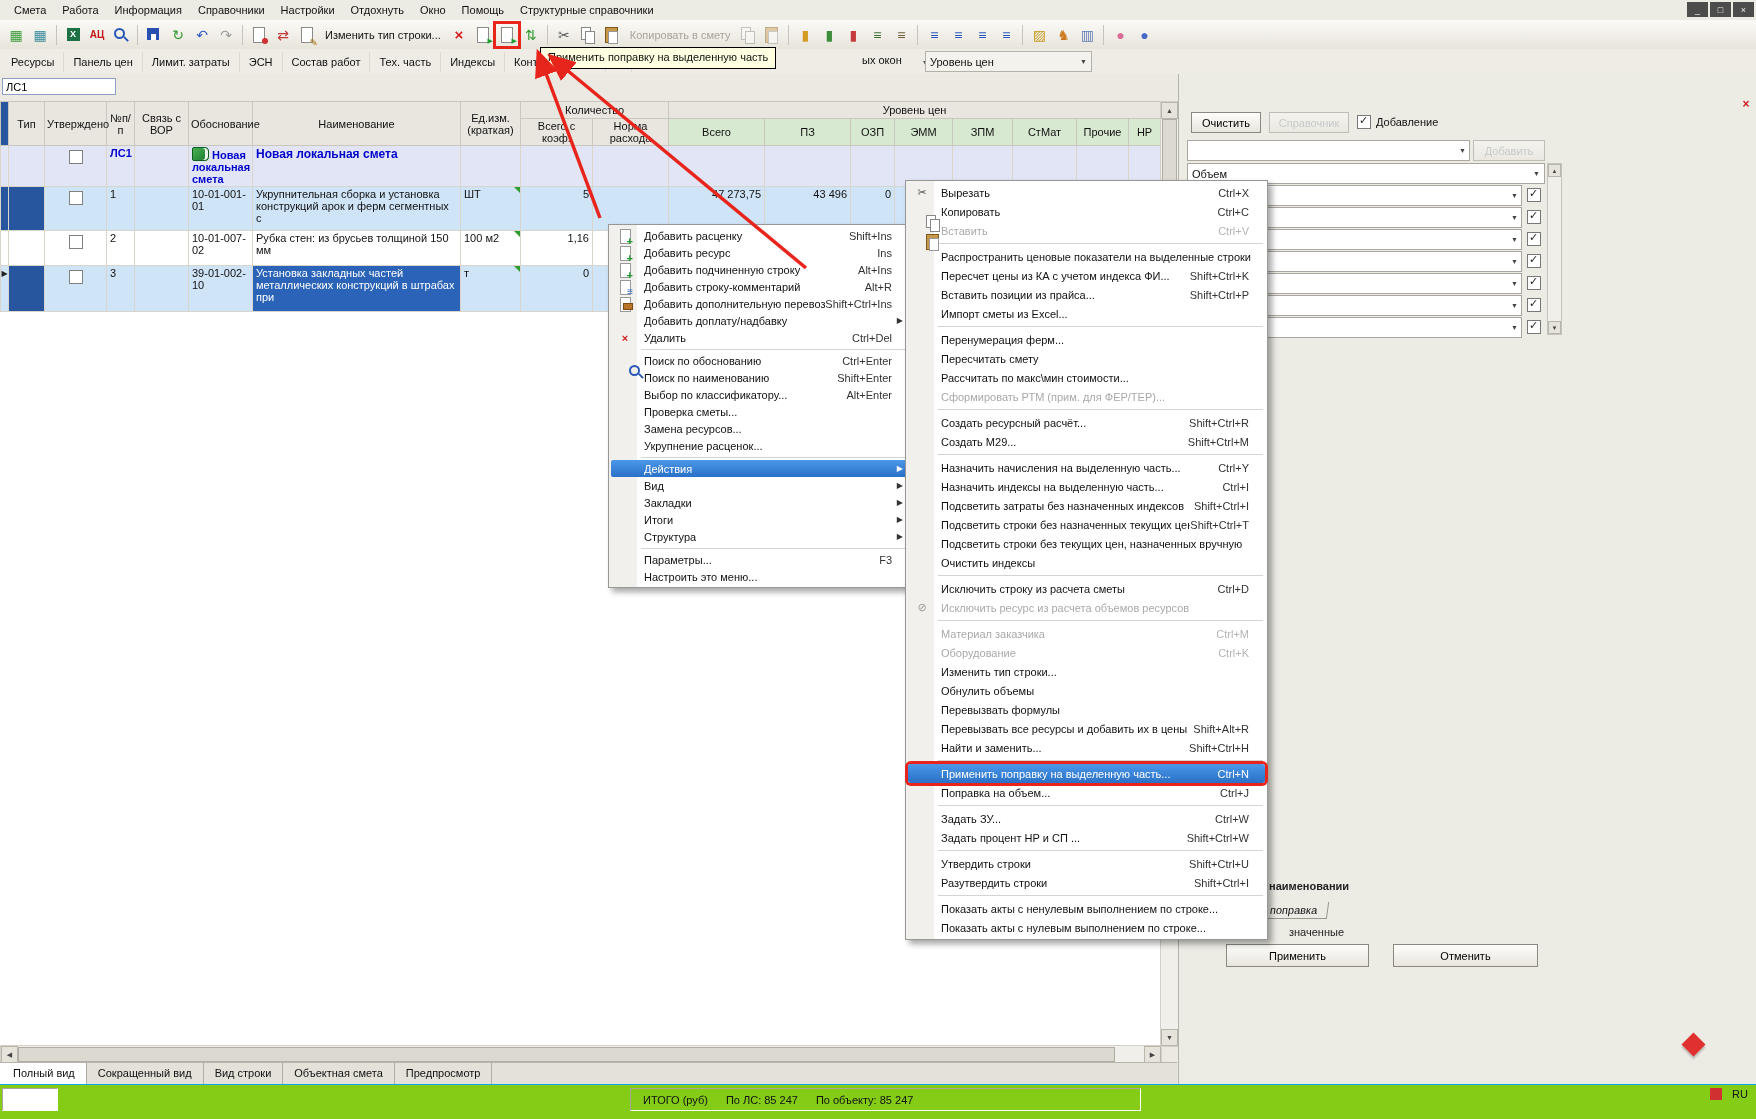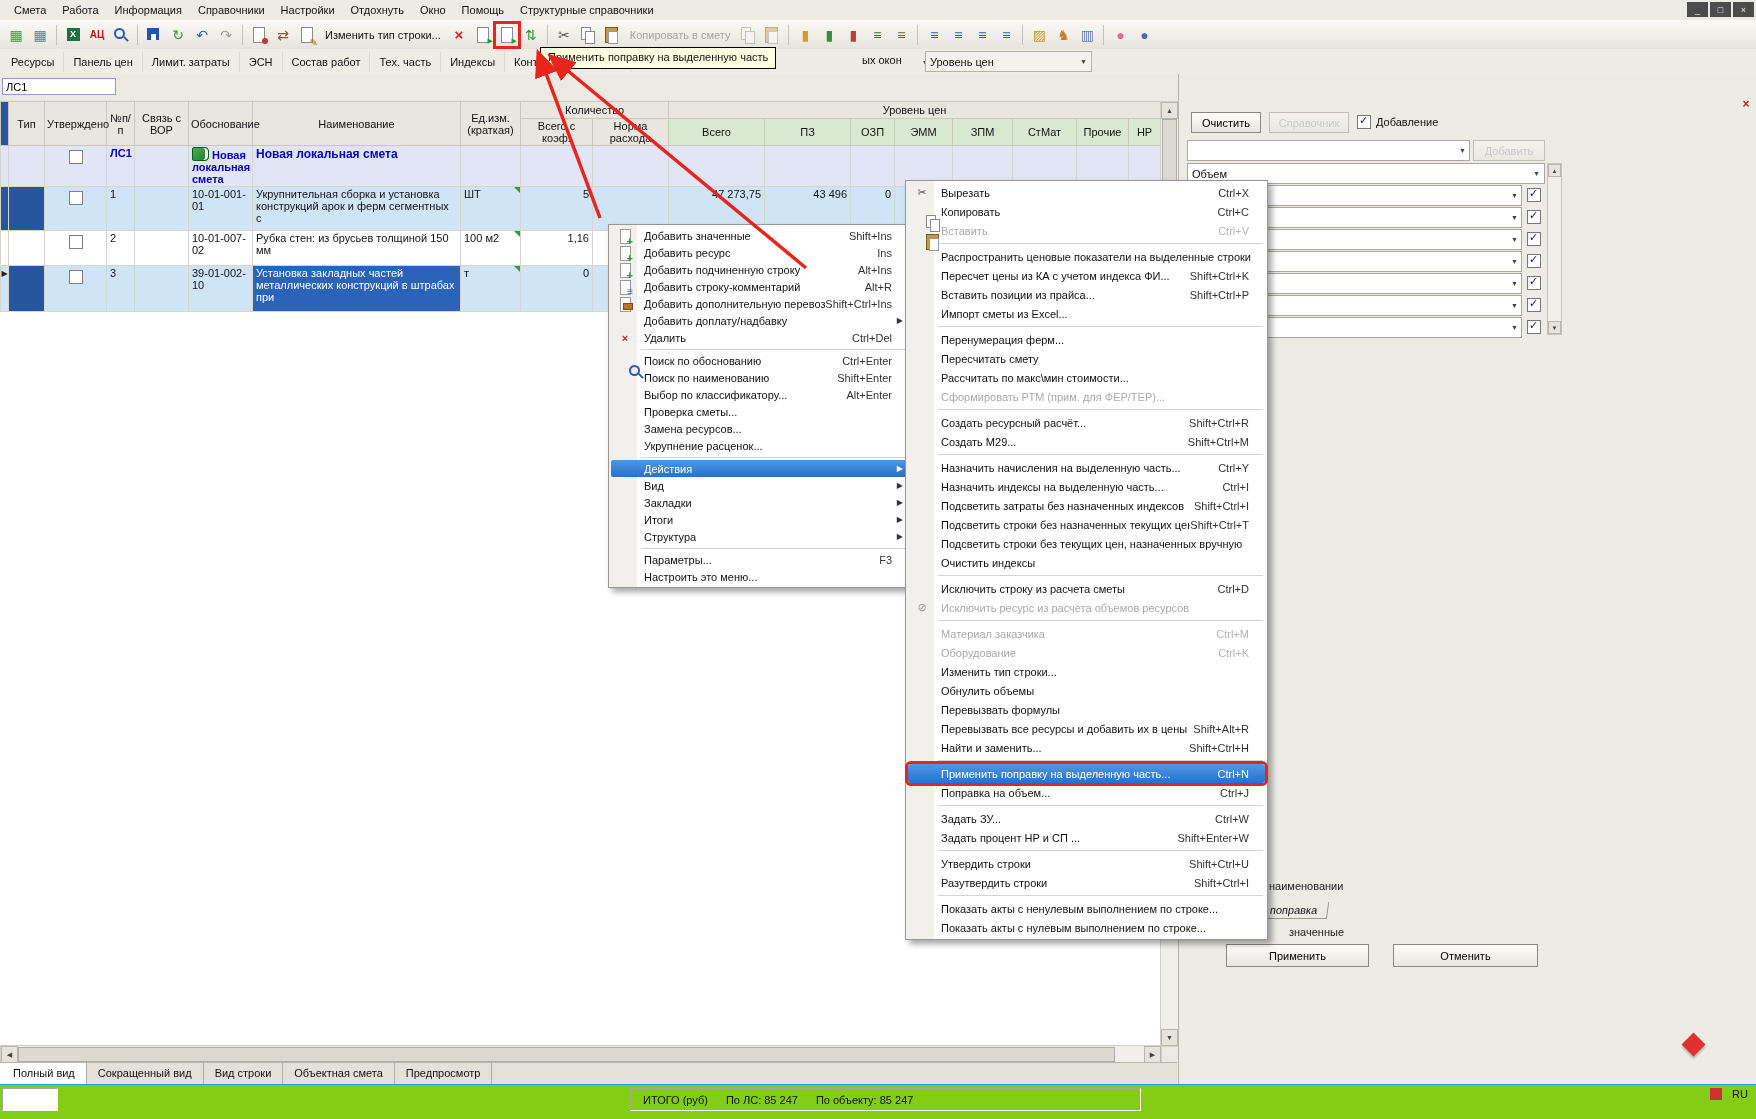--- a/index.html
+++ b/index.html
@@ -104,21 +104,21 @@
   .rp-volume{position:absolute;left:8px;top:89px;width:348px;height:19px;border:1px solid #aaa7a0;background:#fff;display:flex;align-items:center;justify-content:space-between;padding:0 4px;}
   #rp-list{position:absolute;left:8px;top:111px;width:362px;}
   .rp-row{position:relative;height:22px;}
   .rp-row .rp-combo{left:0;top:0;width:330px;}
   .rp-row .cbx{position:absolute;left:340px;top:3px;}
   .rp-scroll{position:absolute;left:368px;top:89px;width:13px;height:170px;background:#f1efe9;border:1px solid #c6c3bb;}
   .rp-scroll span{position:absolute;left:0;width:11px;height:11px;font-size:6px;display:flex;align-items:center;justify-content:center;background:#e6e3db;border:1px solid #b8b5ad;color:#444;}
   .rp-scroll .s-up{top:0;}
   .rp-scroll .s-dn{bottom:0;}
   .rp-frag{position:absolute;color:#222;}
-  .f1{left:90px;top:806px;}
+  .f1{left:90px;top:806px;font-weight:bold;}
   .f2{left:110px;top:852px;}
   .rp-frag-tab{position:absolute;left:84px;top:828px;padding:2px 10px 2px 6px;border:1px solid #9a978f;border-top:none;background:#ecebe4;transform:skewX(-8deg);}
   .rp-apply{left:47px;top:870px;width:143px;height:23px;}
   .rp-cancel{left:214px;top:870px;width:145px;height:23px;}
   .red-diamond{position:absolute;left:506px;top:962px;width:17px;height:17px;background:#e03030;transform:rotate(45deg);box-shadow:2px 2px 2px rgba(0,0,0,.2);}
   
   .menu{position:absolute;border:1px solid #979797;box-shadow:4px 4px 6px rgba(0,0,0,.35);padding:2px;z-index:50;background:linear-gradient(90deg,#f1f0ec 0,#f1f0ec 28px,#fff 28px);}
   .menu-ctx{left:608px;top:224px;width:297px;}
   .menu-sub{left:905px;top:180px;width:357px;z-index:55;}
   .mrow{display:flex;align-items:center;position:relative;cursor:default;}
@@ -475,21 +475,21 @@
   <button class="rp-btn rp-apply">Применить</button>
   <button class="rp-btn rp-cancel">Отменить</button>
   <div class="red-diamond"></div>
 </div>
 
 <div class="menu menu-ctx" id="ctx-menu">
     <div class="mrow">
       <span class="mi">
         <span class="i-add-sheet"></span>
       </span>
-      <span class="mlabel">Добавить значенные</span>
+      <span class="mlabel">Добавить расценку</span>
       <span class="mshort">Shift+Ins</span>
     </div>
     <div class="mrow">
       <span class="mi">
         <span class="i-add-sheet"></span>
       </span>
       <span class="mlabel">Добавить ресурс</span>
       <span class="mshort">Ins</span>
     </div>
     <div class="mrow">
@@ -742,21 +742,21 @@
     </div>
     <div class="msep"></div>
     <div class="mrow">
       <span class="mi"></span>
       <span class="mlabel">Задать ЗУ...</span>
       <span class="mshort">Ctrl+W</span>
     </div>
     <div class="mrow">
       <span class="mi"></span>
       <span class="mlabel">Задать процент НР и СП ...</span>
-      <span class="mshort">Shift+Enter+W</span>
+      <span class="mshort">Shift+Ctrl+W</span>
     </div>
     <div class="msep"></div>
     <div class="mrow">
       <span class="mi"></span>
       <span class="mlabel">Утвердить строки</span>
       <span class="mshort">Shift+Ctrl+U</span>
     </div>
     <div class="mrow">
       <span class="mi"></span>
       <span class="mlabel">Разутвердить строки</span>

